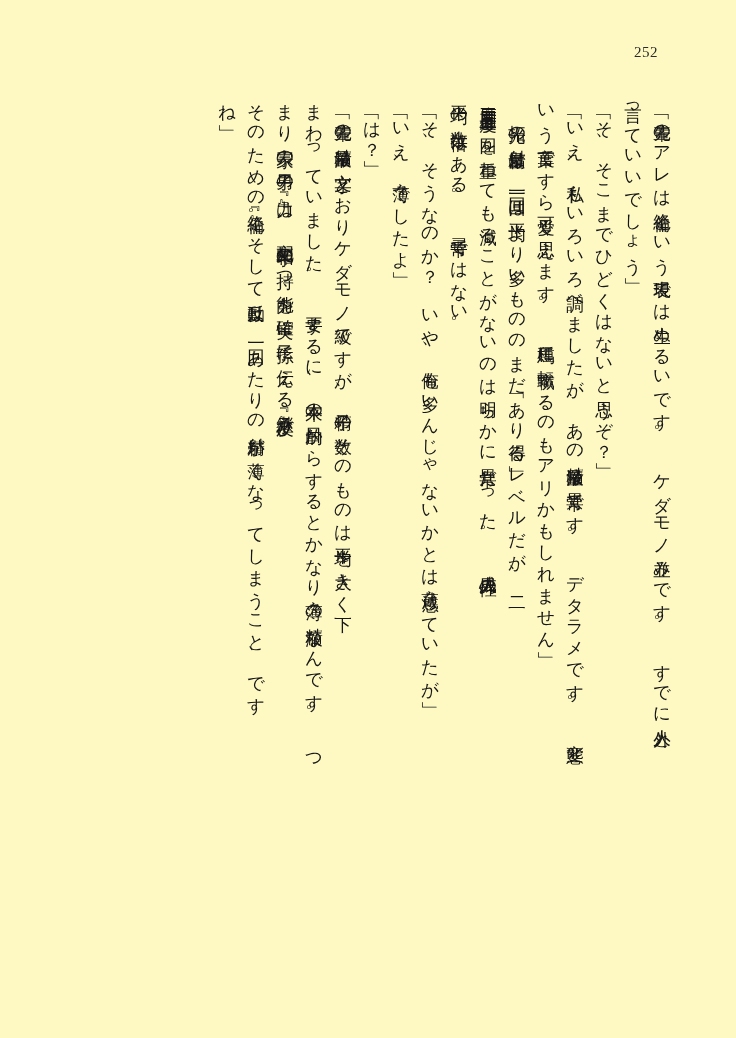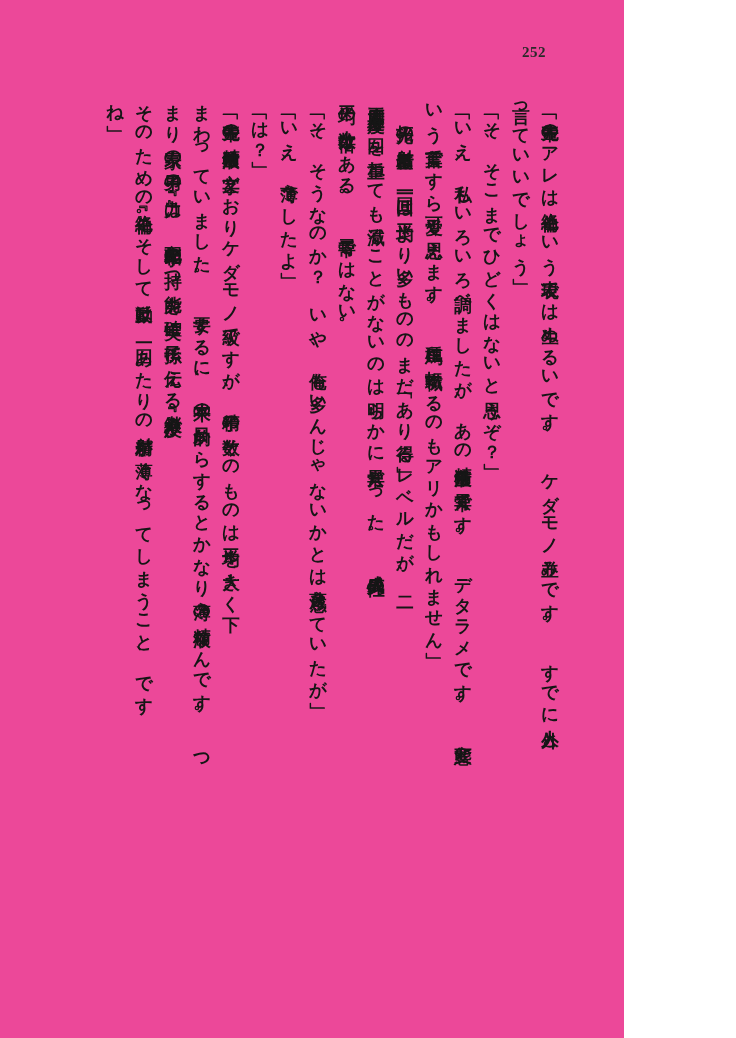--- a/index.html
+++ b/index.html
@@ -5,25 +5,24 @@
   html, body {
     margin: 0;
     padding: 0;
     background: #ffffff;
   }
   body {
     font-family: "Liberation Serif", "DejaVu Serif", serif;
   }
   .page {
     position: relative;
-    width: 624px;
+    width: 736px;
     height: 1038px;
-    background: #ec4899;
+    background: #fef9c3;
     overflow: hidden;
-    font-weight: bold;
   }
   .page-number {
     position: absolute;
     top: 44px;
     right: 78px;
     font-size: 15px;
     color: #2a2a2a;
     letter-spacing: 0.5px;
     font-family: "Liberation Serif", "DejaVu Serif", serif;
   }

